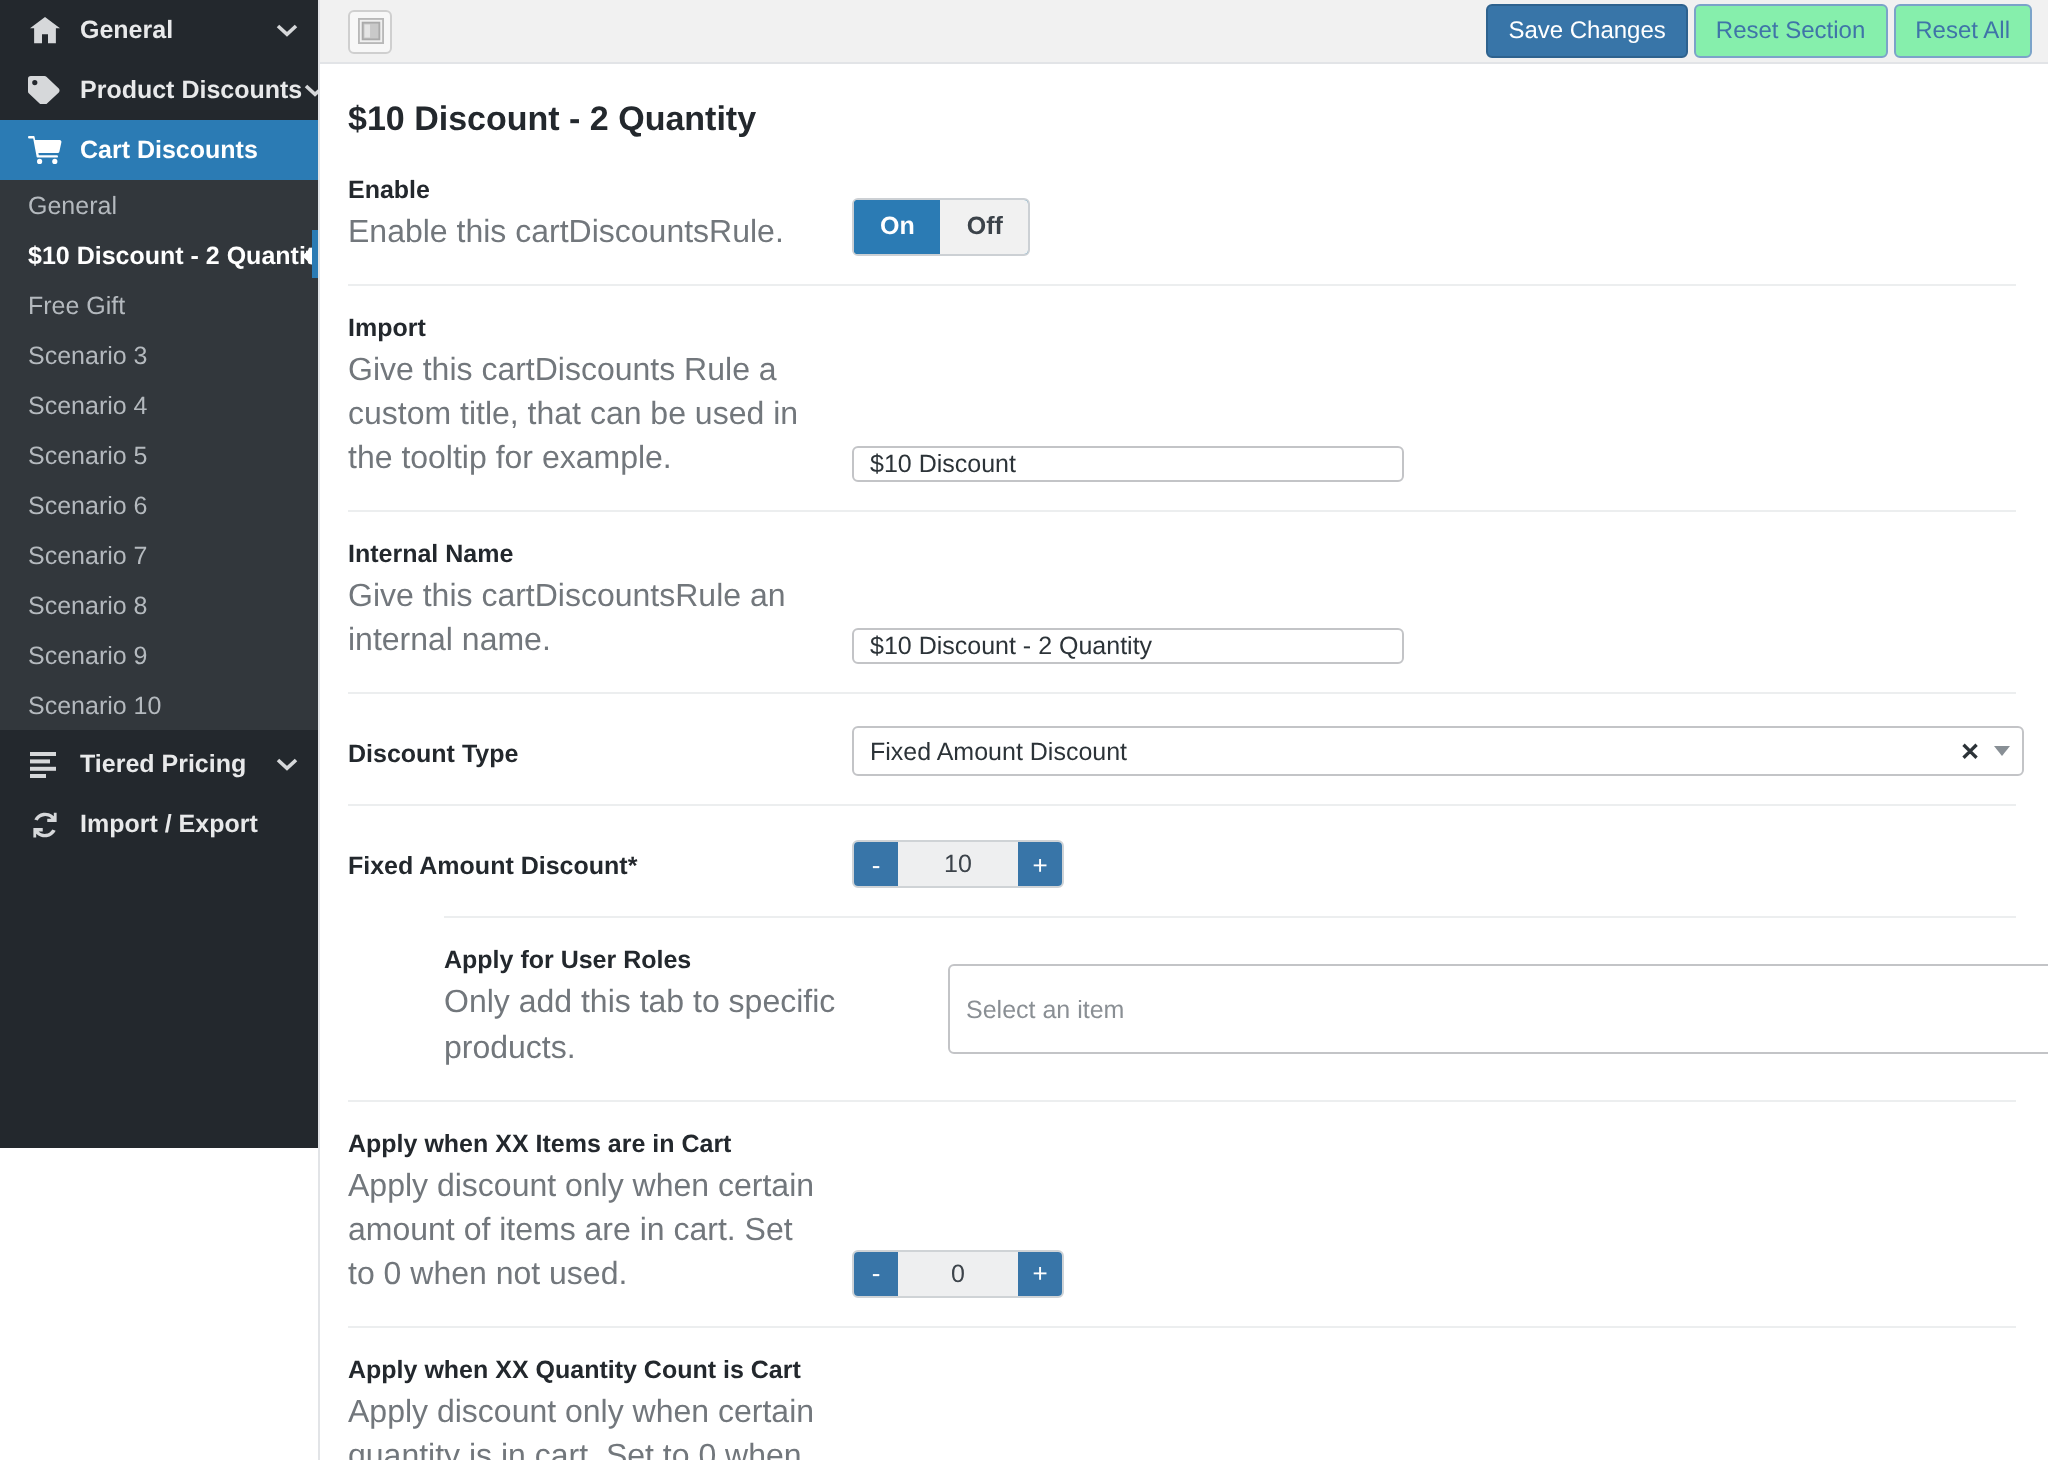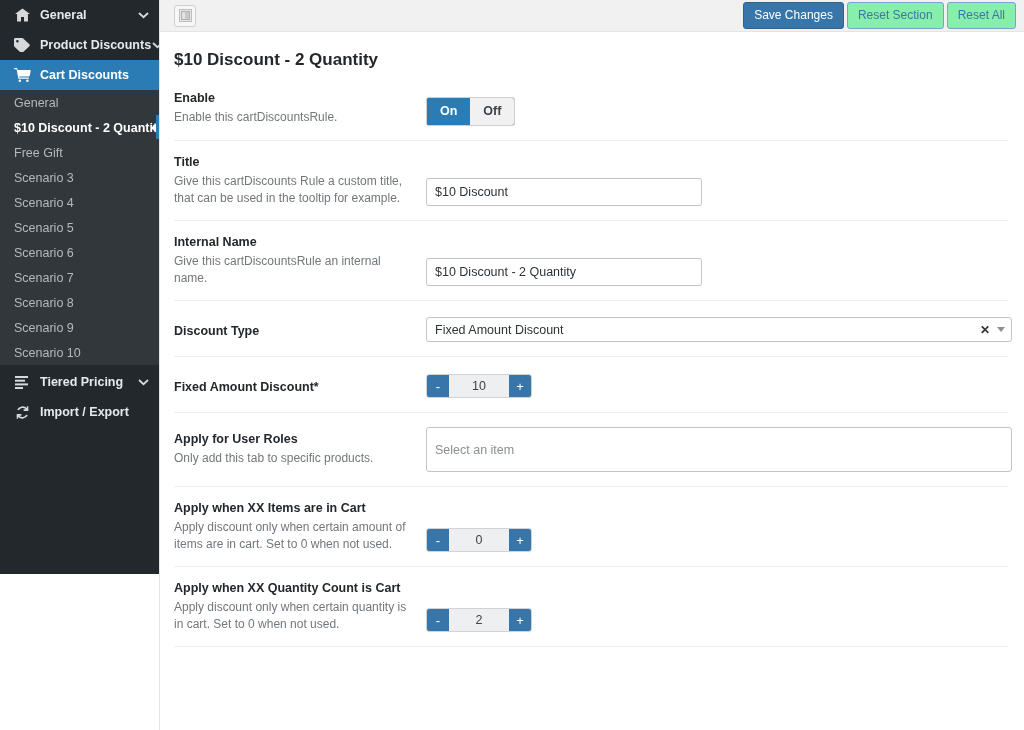--- a/index.html
+++ b/index.html
@@ -160,21 +160,21 @@
     min-width: 252px;
     padding-right: 14px;
   }
   .row-label .lab {
     font-size: 12.5px;
     font-weight: bold;
     color: #23282d;
     margin-bottom: 4px;
   }
   .row-label .desc {
-    font-size: 12px;
+    font-size: 16px;
     color: #72777c;
     line-height: 1.38;
   }
   .row-control {
     flex: 1 1 auto;
     padding-top: 0px;
   }
 
   
   .toggle {
@@ -192,21 +192,21 @@
     background: #f1f1f1;
   }
   .toggle .seg.on {
     background: #2b7bb4;
     color: #ffffff;
   }
 
   
   .text-input {
     width: 276px;
-    height: 28px;
+    height: 18px;
     border: 1px solid #c3c4c7;
     border-radius: 3px;
     background: #ffffff;
     padding: 0 8px;
     font-size: 12.5px;
     font-family: "Liberation Sans", sans-serif;
     color: #2c3338;
     display: flex;
     align-items: center;
   }
@@ -430,21 +430,21 @@
         <div class="row-control">
           <div class="toggle">
             <div class="seg on">On</div>
             <div class="seg">Off</div>
           </div>
         </div>
       </div>
 
       <div class="row">
         <div class="row-label">
-          <div class="lab">Title</div>
+          <div class="lab">Import</div>
           <div class="desc">Give this cartDiscounts Rule a custom title, that can be used in the tooltip for example.</div>
         </div>
         <div class="row-control">
           <div class="text-input">$10 Discount</div>
         </div>
       </div>
 
       <div class="row">
         <div class="row-label">
           <div class="lab">Internal Name</div>
@@ -475,21 +475,21 @@
         </div>
         <div class="row-control">
           <div class="stepper">
             <div class="sbtn">-</div>
             <div class="sval">10</div>
             <div class="sbtn">+</div>
           </div>
         </div>
       </div>
 
-      <div class="row" style="align-items:center;">
+      <div class="row" style="align-items:center;margin-left:48px;">
         <div class="row-label">
           <div class="lab">Apply for User Roles</div>
           <div class="desc">Only add this tab to specific products.</div>
         </div>
         <div class="row-control">
           <div class="multiselect">
             <span>Select an item</span>
           </div>
         </div>
       </div>

